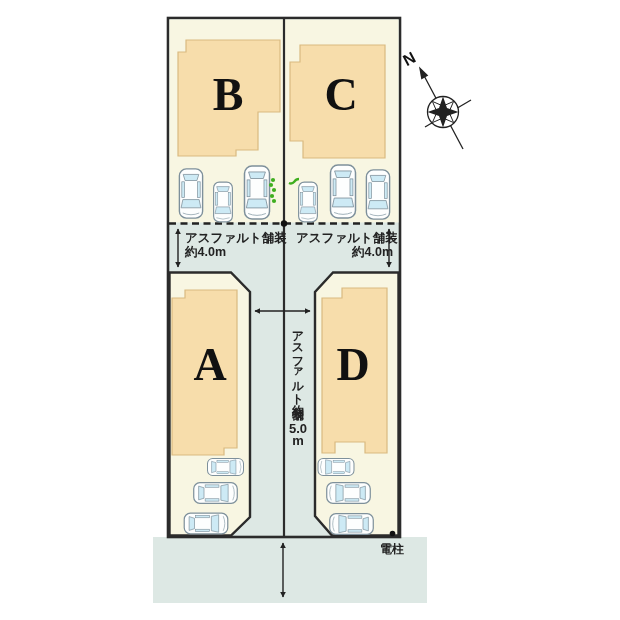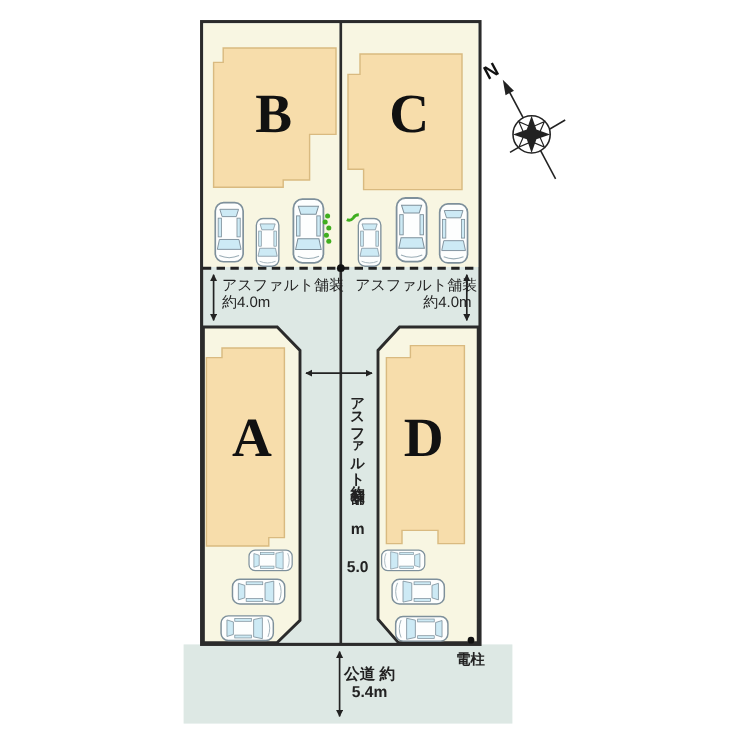--- a/index.html
+++ b/index.html
@@ -7,21 +7,21 @@
     position:relative;width:620px;height:620px;background:#ffffff;overflow:hidden;
     font-family:"Liberation Sans","DejaVu Sans",sans-serif;
   }
   #shapes{position:absolute;left:0;top:0;}
   .lbl{position:absolute;color:#1c1c1c;}
   .lot-letter{
     font-family:"Liberation Serif","DejaVu Serif",serif;
     font-weight:700;font-size:46px;text-align:center;color:#111;
     width:60px;height:58px;line-height:58px;
   }
-  .road-note{font-size:12.5px;font-weight:400;line-height:14px;white-space:nowrap;color:#222;}
+  .road-note{font-size:12.5px;font-weight:700;line-height:14px;white-space:nowrap;color:#222;}
   .road-note .row{display:block;}
   .align-right{text-align:right;}
   .v-label{
     writing-mode:vertical-rl;text-orientation:upright;
     font-size:12px;font-weight:700;letter-spacing:-1.2px;color:#222;white-space:nowrap;
   }
   .center-val{position:absolute;width:30px;text-align:center;font-size:13px;font-weight:700;color:#222;}
   .pub-road{width:52px;text-align:center;font-size:13px;font-weight:700;line-height:15px;color:#222;}
   .pole-lbl{font-size:12px;font-weight:700;color:#222;}
 </style>
@@ -140,23 +140,19 @@
   <div class="lbl road-note" style="left:185px;top:231px;">
     <span class="row">アスファルト舗装</span>
     <span class="row">約4.0m</span>
   </div>
   <div class="lbl road-note align-right" style="left:296px;top:231px;width:97px;">
     <span class="row">アスファルト舗装</span>
     <span class="row">約4.0m</span>
   </div>
 
   <div class="lbl v-label" style="left:289px;top:323px;">アスファルト舗装約</div>
-  <div class="center-val" style="left:283px;top:421px;margin-top:44px;">5.0</div>
+  <div class="center-val" style="left:283px;top:421px;">5.0</div>
   <div class="center-val" style="left:283px;top:433px;">m</div>
 
-  <div class="lbl pub-road" style="left:282px;top:554px;">
-    <span class="row">公道</span>
-    <span class="row">約5.4m</span>
-  </div>
 
   <div class="lbl pole-lbl" style="left:380px;top:541px;">電柱</div>
 
 </div>
 
 </body></html>

